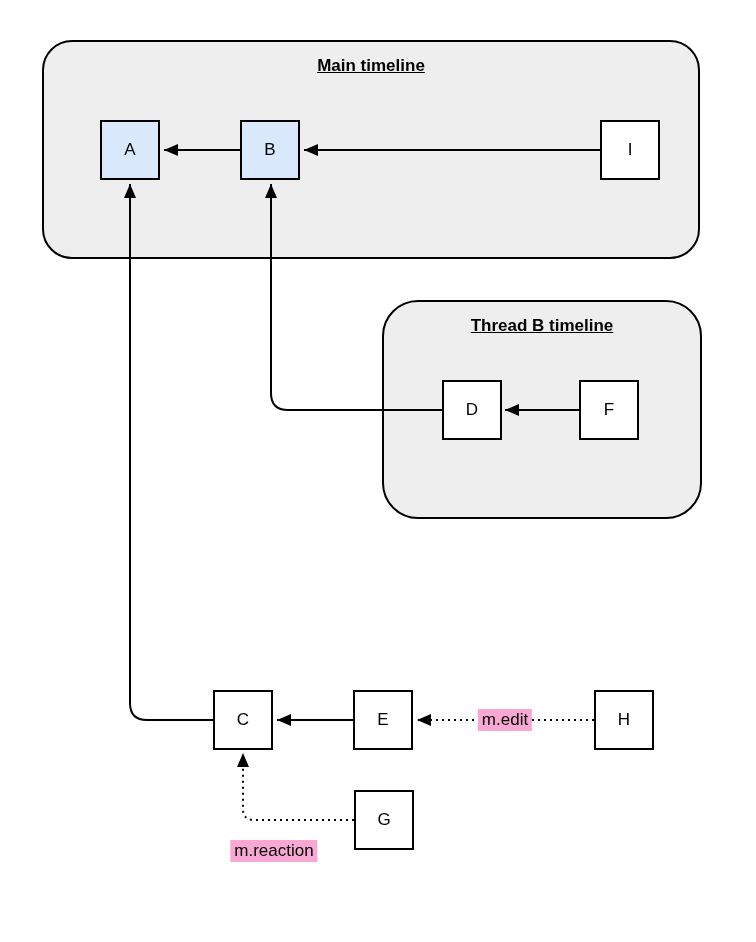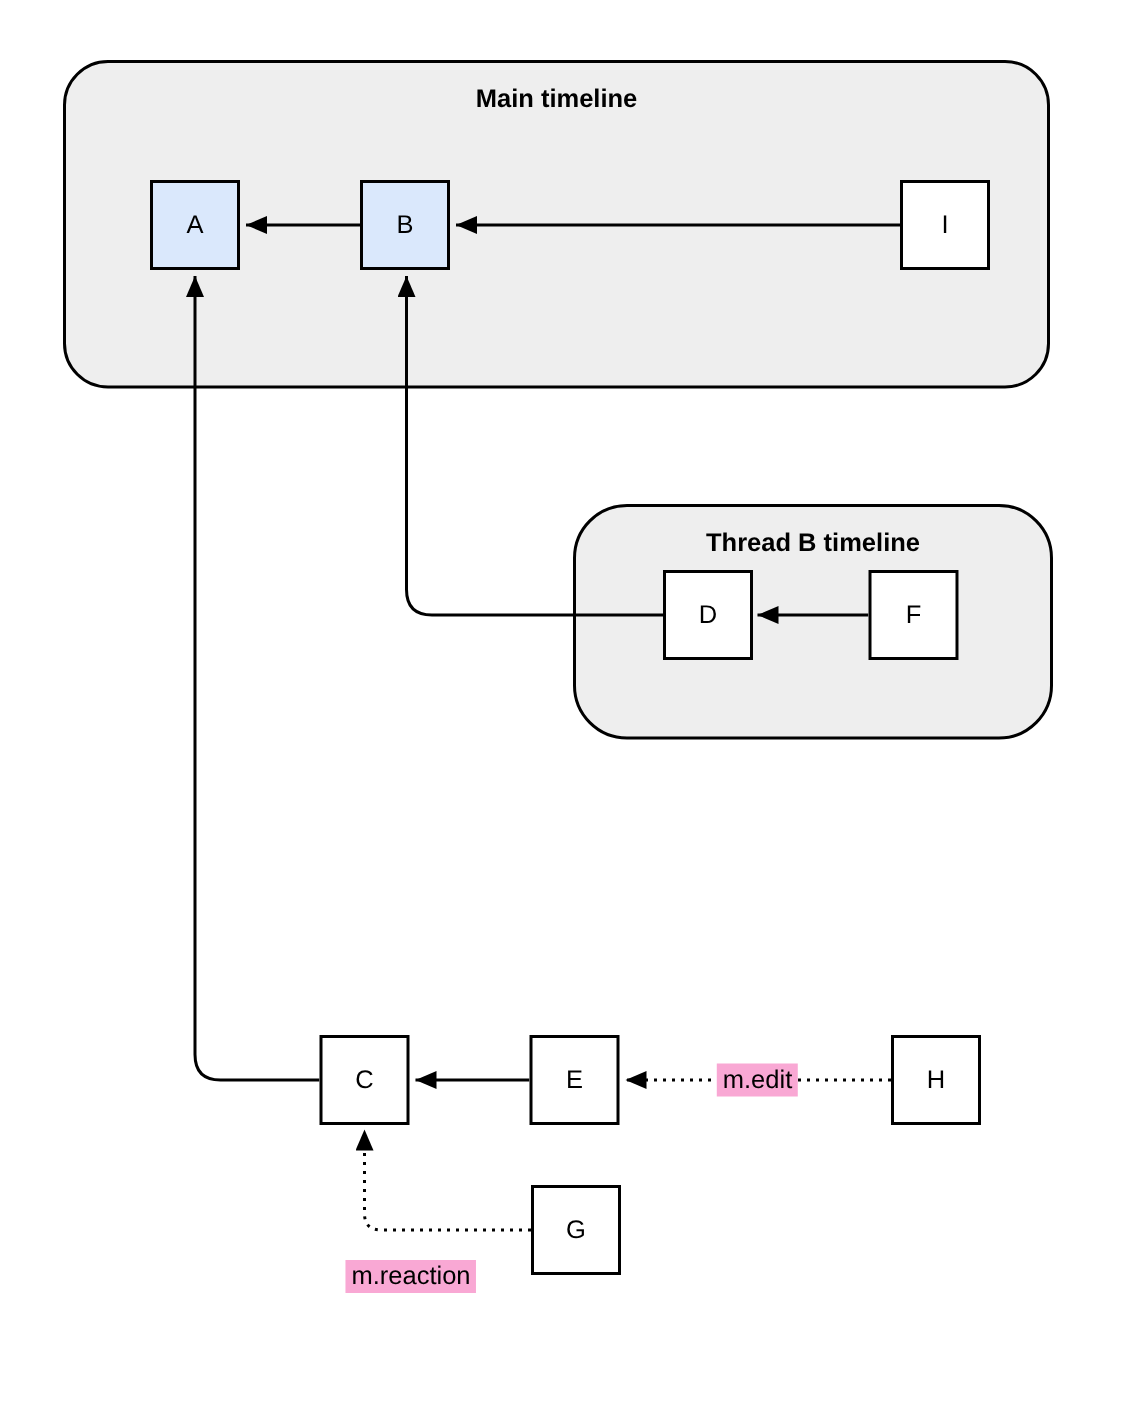--- a/index.html
+++ b/index.html
@@ -24,23 +24,24 @@
   }
   .container-title {
     position: absolute;
     left: 0;
     right: 0;
     top: 14px;
     text-align: center;
     font-size: 17px;
     font-weight: bold;
     color: #000000;
+    text-decoration: underline;
   }
   #container-main   { left: 42px;  top: 40px;  width: 658px; height: 219px; border-radius: 30px; }
-  #container-threadB{ left: 382px; top: 300px; width: 320px; height: 157px; border-radius: 36px; margin-top: 36px; }
+  #container-threadB{ left: 382px; top: 300px; width: 320px; height: 219px; border-radius: 36px; }
   #container-threadA{ left: 159px; top: 539px; width: 548px; height: 360px; border-radius: 40px; }
 
   .edges-layer {
     position: absolute;
     left: 0; top: 0;
     width: 756px; height: 942px;
     z-index: 1;
     pointer-events: none;
   }
   .edge {

